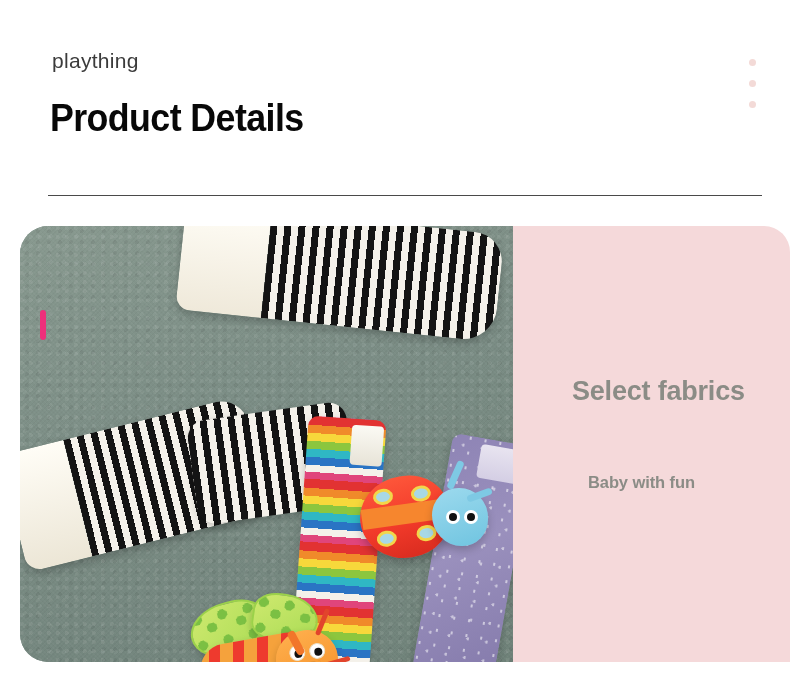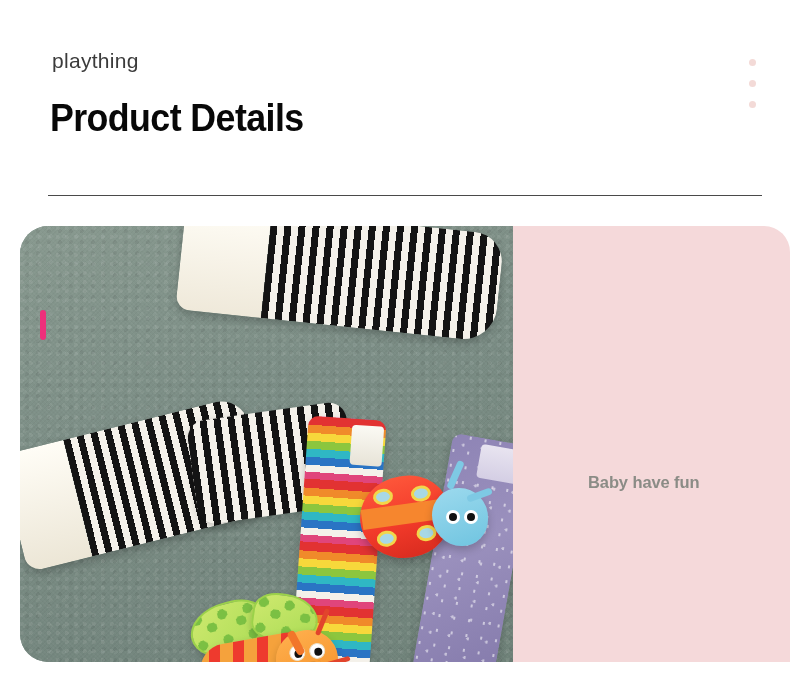--- a/index.html
+++ b/index.html
@@ -387,21 +387,22 @@
       <span class="dot"></span>
       <span class="dot"></span>
     </div>
 
     <div class="divider"></div>
   </div>
 
   <div class="content-card">
 
     <div class="info-panel">
-      <div class="panel-line l1">Baby have fun</div>
+      <div class="panel-heading">Select fabrics</div>
+      <div class="panel-line l1">Baby with fun</div>
     </div>
 
     <div class="photo">
       <div class="photo-bg"></div>
       <div class="photo-noise"></div>
 
       <div class="sock-top">
         <div class="cuff"></div>
         <div class="body stripes-bw"></div>
       </div>

